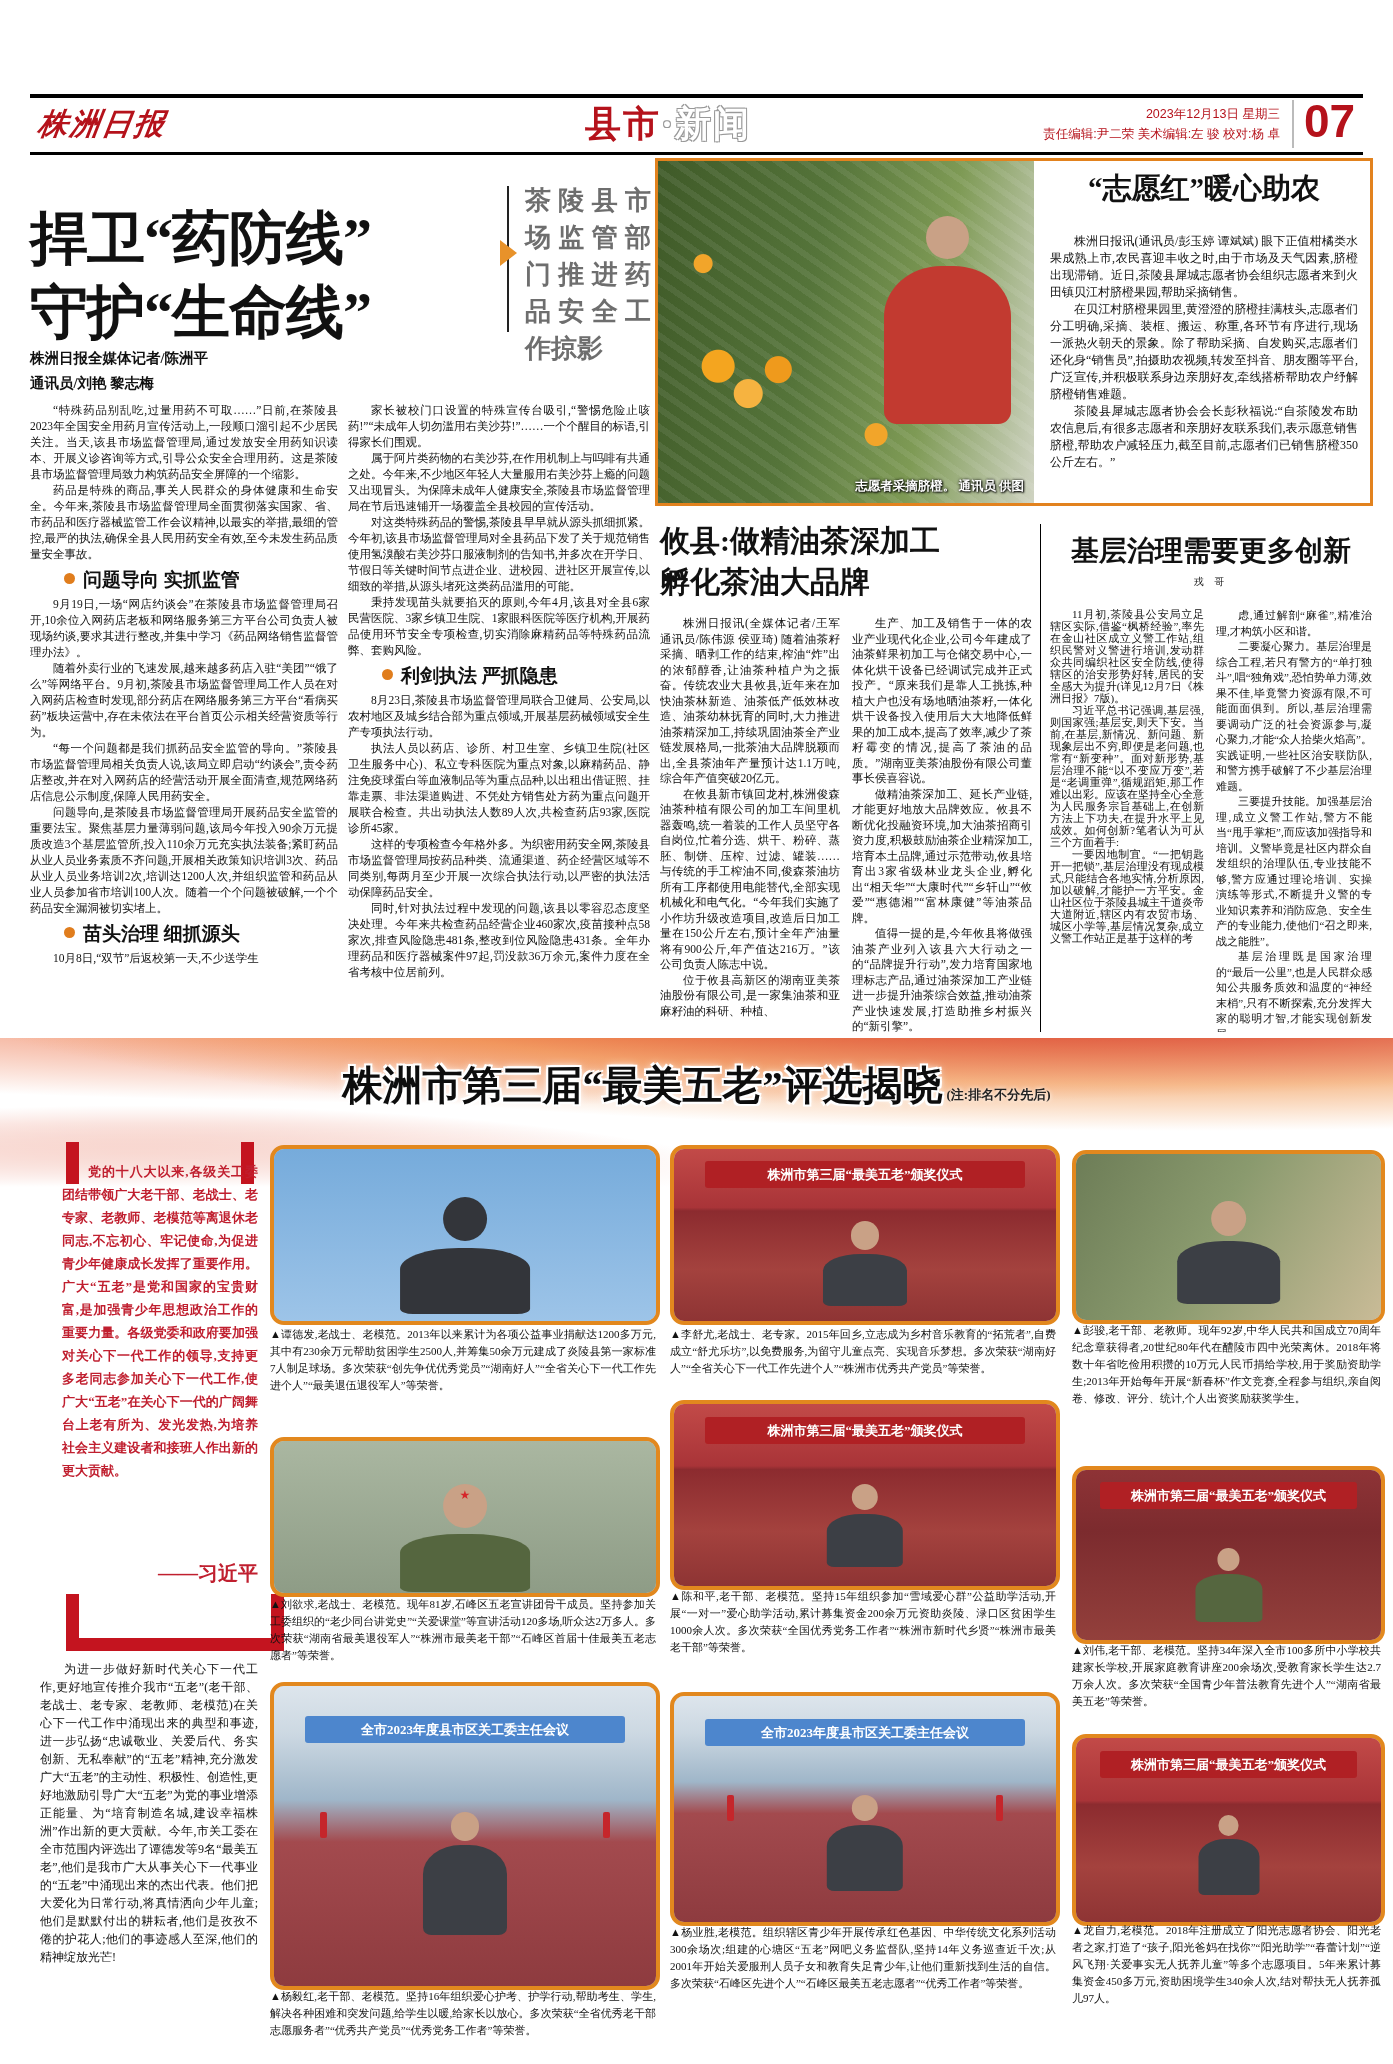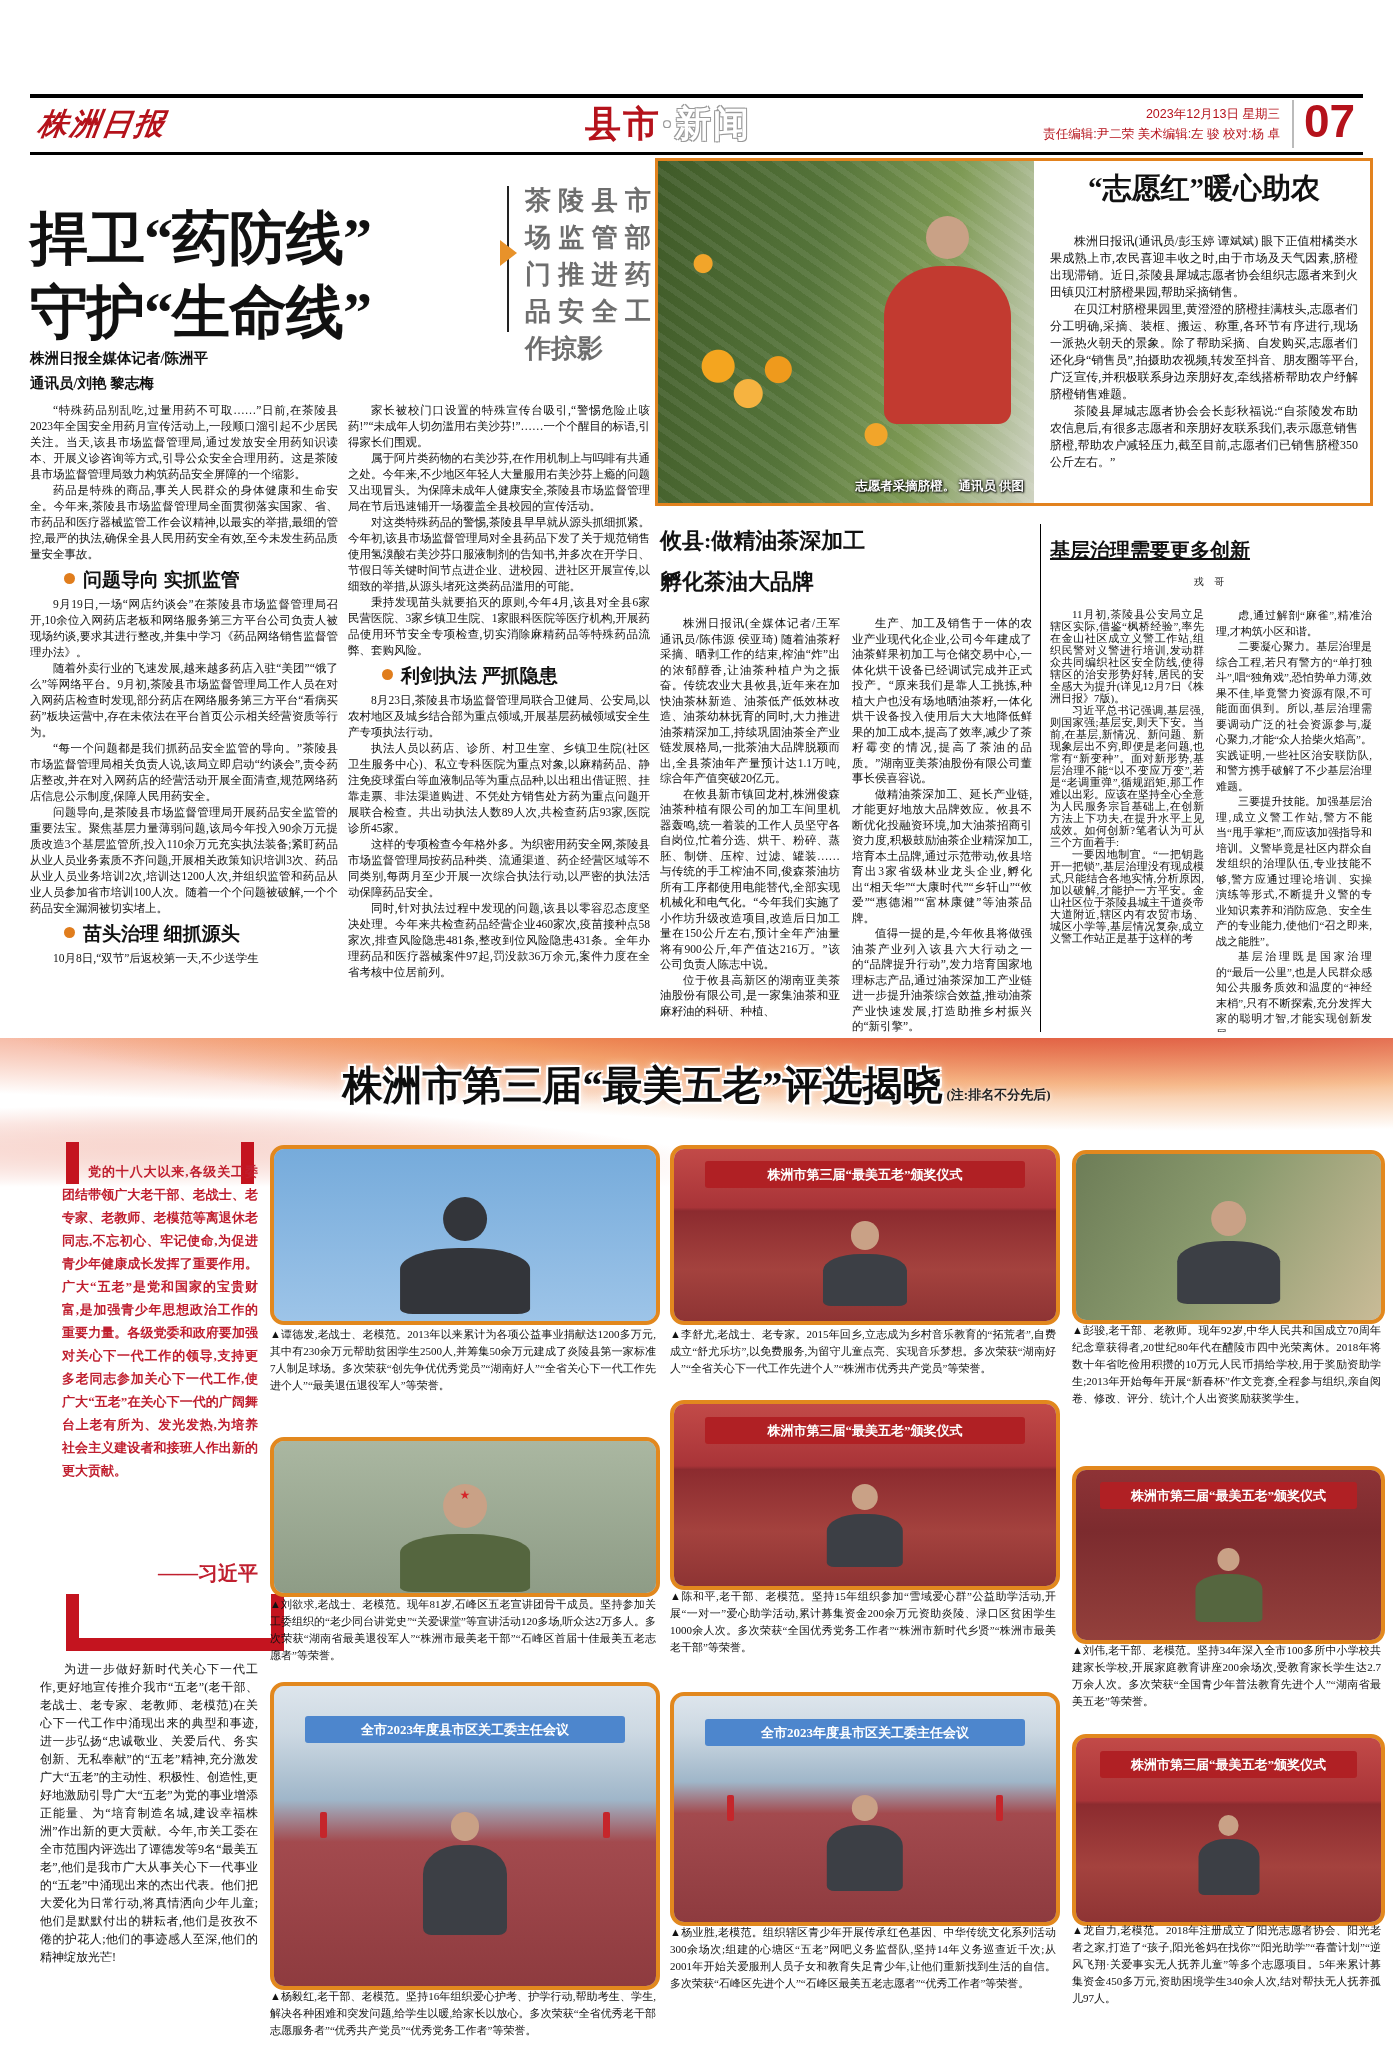--- a/index.html
+++ b/index.html
@@ -34,21 +34,21 @@
       radial-gradient(circle at 24% 68%, #f6b340 0 14px, rgba(0,0,0,0) 15px),
       radial-gradient(circle at 32% 61%, #ef9a1c 0 13px, rgba(0,0,0,0) 14px),
       radial-gradient(circle at 58% 80%, #f2a52a 0 11px, rgba(0,0,0,0) 12px),
       radial-gradient(circle at 12% 30%, #f2a52a 0 9px, rgba(0,0,0,0) 10px),
       repeating-linear-gradient(35deg, rgba(255,255,255,.07) 0 6px, rgba(0,0,0,0) 6px 15px),
       linear-gradient(100deg,#3f5a28 0%,#55743a 40%,#7e9a55 70%,#cfd3c2 100%);}
   .photo-credit{color:#fff;font-size:12.5px;font-weight:bold;text-shadow:0 0 3px #000,1px 1px 2px #000;}
   .vol-title{font-size:29px;font-weight:900;text-align:center;}
   .artcol{font-size:12px;line-height:17px;overflow:hidden;}
   .artcol p{margin:0;text-indent:2em;}
-  .art2ttl{font-size:22px;line-height:41px;font-weight:900;}
+  .art2ttl{font-size:30px;line-height:41px;font-weight:900;}
   .gov-author{text-align:center;font-size:10px;letter-spacing:4px;}
   
   .banner{background:
       linear-gradient(180deg, rgba(255,255,255,0) 55%, #fff 96%),
       radial-gradient(90% 130% at 10% 115%, rgba(222,60,25,.85), rgba(230,120,40,0) 55%),
       radial-gradient(120% 120% at 85% -30%, rgba(205,25,25,.9), rgba(240,140,60,.55) 50%, rgba(255,255,255,0) 75%),
       radial-gradient(140% 90% at 45% -20%, rgba(234,90,40,.9), rgba(255,255,255,0) 70%),
       #fff;}
   .banner-title{font-size:40px;font-weight:900;color:#0d0d0d;
       text-shadow:0 0 5px #fff,0 0 10px #fff,2px 2px 0 #fff,-2px -2px 0 #fff,2px -2px 0 #fff,-2px 2px 0 #fff;}
@@ -170,21 +170,21 @@
   </div>
   <div class="abs bodycol jt" style="left:852px;top:616px;width:180px;height:416px;line-height:15.5px;">
     <p class="np">生产、加工及销售于一体的农业产业现代化企业,公司今年建成了油茶鲜果初加工与仓储交易中心,一体化烘干设备已经调试完成并正式投产。“原来我们是靠人工挑拣,种植大户也没有场地晒油茶籽,一体化烘干设备投入使用后大大地降低鲜果的加工成本,提高了效率,减少了茶籽霉变的情况,提高了茶油的品质。”湖南亚美茶油股份有限公司董事长侯喜容说。</p>
     <p class="np">做精油茶深加工、延长产业链,才能更好地放大品牌效应。攸县不断优化投融资环境,加大油茶招商引资力度,积极鼓励油茶企业精深加工,培育本土品牌,通过示范带动,攸县培育出3家省级林业龙头企业,孵化出“相天华”“大康时代”“乡轩山”“攸爱”“惠德湘”“富林康健”等油茶品牌。</p>
     <p class="np">值得一提的是,今年攸县将做强油茶产业列入该县六大行动之一的“品牌提升行动”,发力培育国家地理标志产品,通过油茶深加工产业链进一步提升油茶综合效益,推动油茶产业快速发展,打造助推乡村振兴的“新引擎”。</p>
   </div>
 
   <div class="abs" style="left:1040px;top:524px;width:1px;height:508px;background:#000;"></div>
 
   <div class="abs" style="left:1050px;top:530px;width:322px;">
-    <div class="art2ttl" style="font-size:20px;text-decoration:underline;">基层治理需要更多创新</div>
+    <div class="art2ttl" style="text-align:center;font-size:28px;">基层治理需要更多创新</div>
     <div class="gov-author" style="margin-top:4px;">戎 哥</div>
   </div>
   <div class="abs bodycol jt" style="left:1050px;top:608px;width:154px;height:424px;line-height:12px;font-size:11px;">
     <p class="np">11月初,茶陵县公安局立足辖区实际,借鉴“枫桥经验”,率先在金山社区成立义警工作站,组织民警对义警进行培训,发动群众共同编织社区安全防线,使得辖区的治安形势好转,居民的安全感大为提升(详见12月7日《株洲日报》7版)。</p>
     <p class="np">习近平总书记强调,基层强,则国家强;基层安,则天下安。当前,在基层,新情况、新问题、新现象层出不穷,即便是老问题,也常有“新变种”。面对新形势,基层治理不能“以不变应万变”,若是“老调重弹”,循规蹈矩,那工作难以出彩。应该在坚持全心全意为人民服务宗旨基础上,在创新方法上下功夫,在提升水平上见成效。如何创新?笔者认为可从三个方面着手:</p>
     <p class="np">一要因地制宜。“一把钥匙开一把锁”,基层治理没有现成模式,只能结合各地实情,分析原因,加以破解,才能护一方平安。金山社区位于茶陵县城主干道炎帝大道附近,辖区内有农贸市场、城区小学等,基层情况复杂,成立义警工作站正是基于这样的考</p>
   </div>
   <div class="abs bodycol jt" style="left:1216px;top:608px;width:156px;height:424px;line-height:15.5px;font-size:11px;">
     <p class="np">虑,通过解剖“麻雀”,精准治理,才构筑小区和谐。</p>
     <p class="np">二要凝心聚力。基层治理是综合工程,若只有警方的“单打独斗”,唱“独角戏”,恐怕势单力薄,效果不佳,毕竟警力资源有限,不可能面面俱到。所以,基层治理需要调动广泛的社会资源参与,凝心聚力,才能“众人拾柴火焰高”。实践证明,一些社区治安联防队,和警方携手破解了不少基层治理难题。</p>

